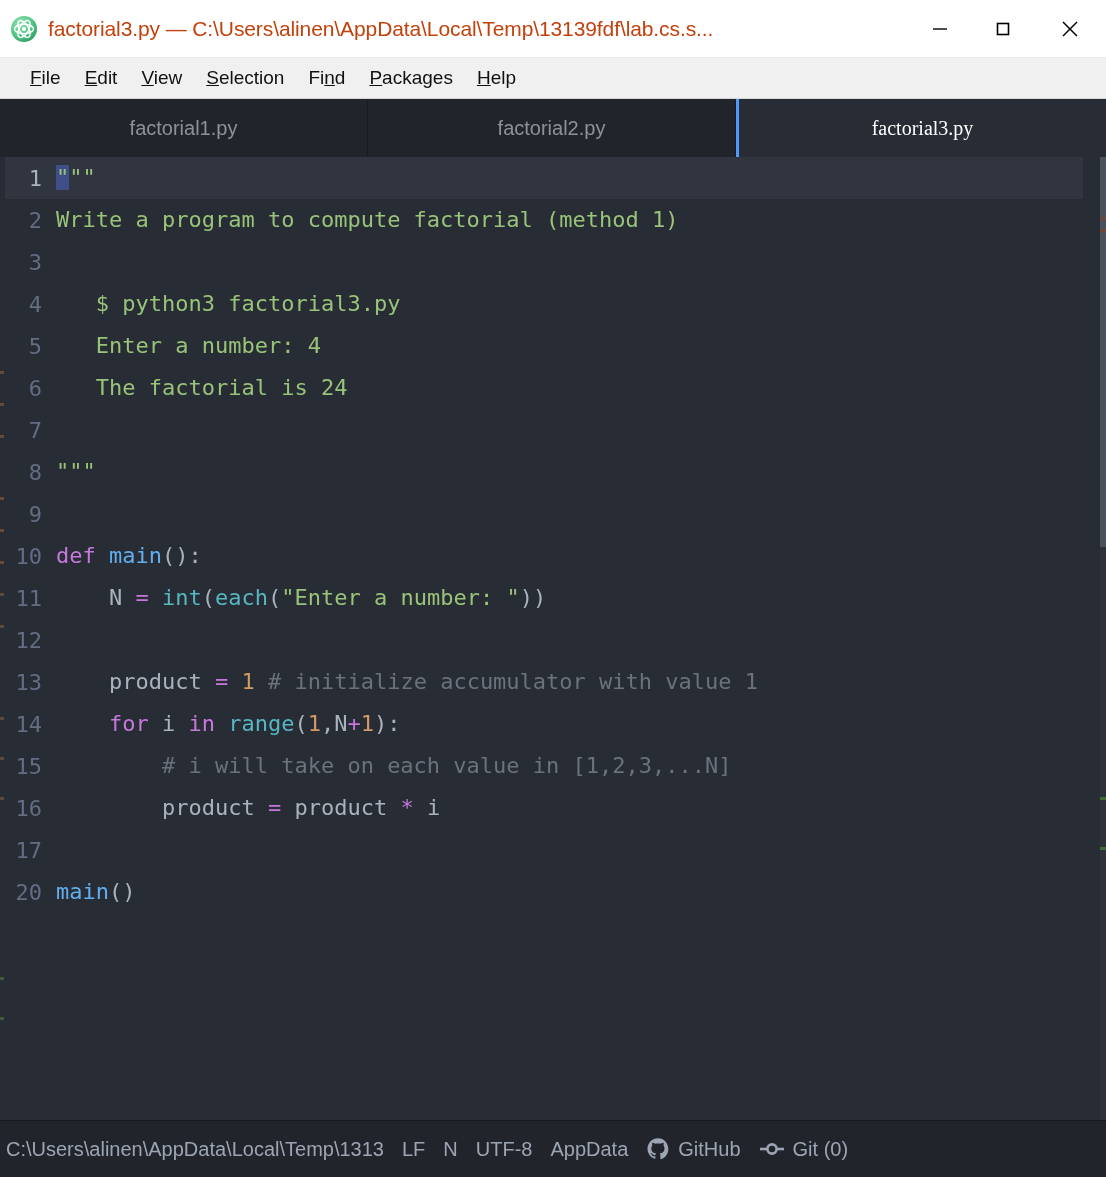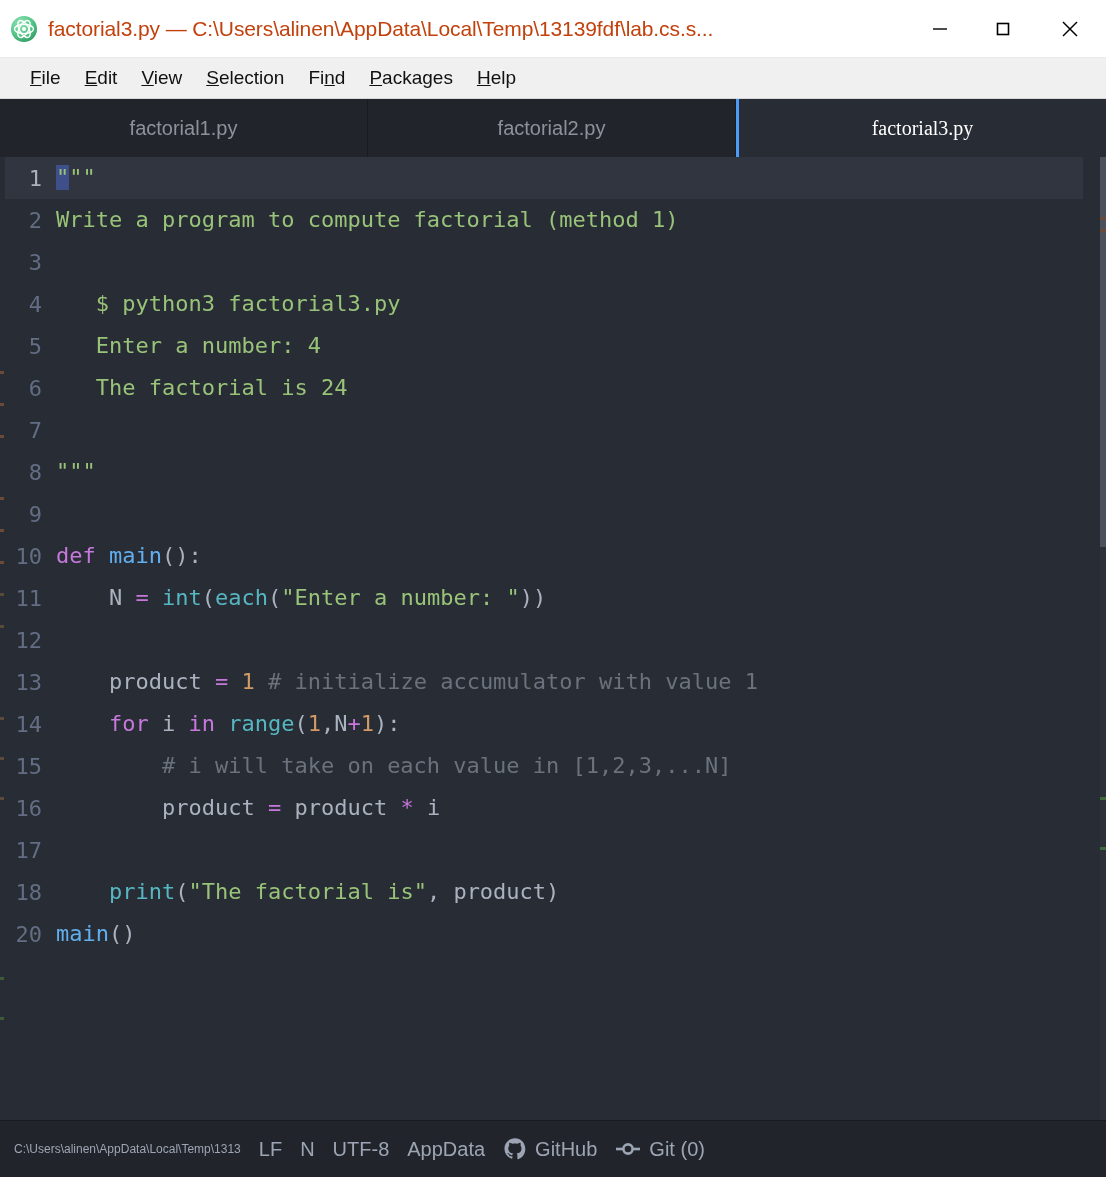--- a/index.html
+++ b/index.html
@@ -221,23 +221,23 @@
     left: 0; top: 1120px;
     width: 1106px;
     height: 57px;
     background: #21252b;
     display: flex;
     align-items: center;
     box-sizing: border-box;
     border-top: 1px solid #181a1f;
   }
   .status-path {
-    font-size: 12px;
+    font-size: 20px;
     color: #9da5b4;
-    margin-left: 14px;
+    margin-left: 6px;
     white-space: nowrap;
     cursor: pointer;
     text-align: right;
   }
   .status-item {
     font-size: 20px;
     color: #9da5b4;
     margin-left: 18px;
     white-space: nowrap;
     cursor: pointer;
@@ -394,24 +394,20 @@
         </div>
         <div class="row">
           <div class="lineno">16</div>
           <div class="code"><span class="t-var">        product </span><span class="t-op">=</span><span class="t-var"> product </span><span class="t-op">*</span><span class="t-var"> i</span></div>
         </div>
         <div class="row">
           <div class="lineno">17</div>
           <div class="code"></div>
         </div>
         <div class="row">
-          <div class="lineno">18</div>
-          <div class="code"><span class="t-pun">    </span><span class="t-blt">print</span><span class="t-pun">(</span><span class="t-str">"The factorial is"</span><span class="t-pun">, product)</span></div>
-        </div>
-        <div class="row">
           <div class="lineno">20</div>
           <div class="code"><span class="t-fn">main</span><span class="t-pun">()</span></div>
         </div>
       </div>
     <div class="right-strip" id="right-strip">
       <div class="scroll-thumb"></div>
     <div class="right-mark" style="top: 60px; background: rgb(107, 74, 58);"></div>
         <div class="right-mark" style="top: 72px; background: rgb(107, 74, 58);"></div>
         <div class="right-mark" style="top: 640px; background: rgb(63, 107, 58);"></div>
         <div class="right-mark" style="top: 690px; background: rgb(63, 107, 58);"></div>

